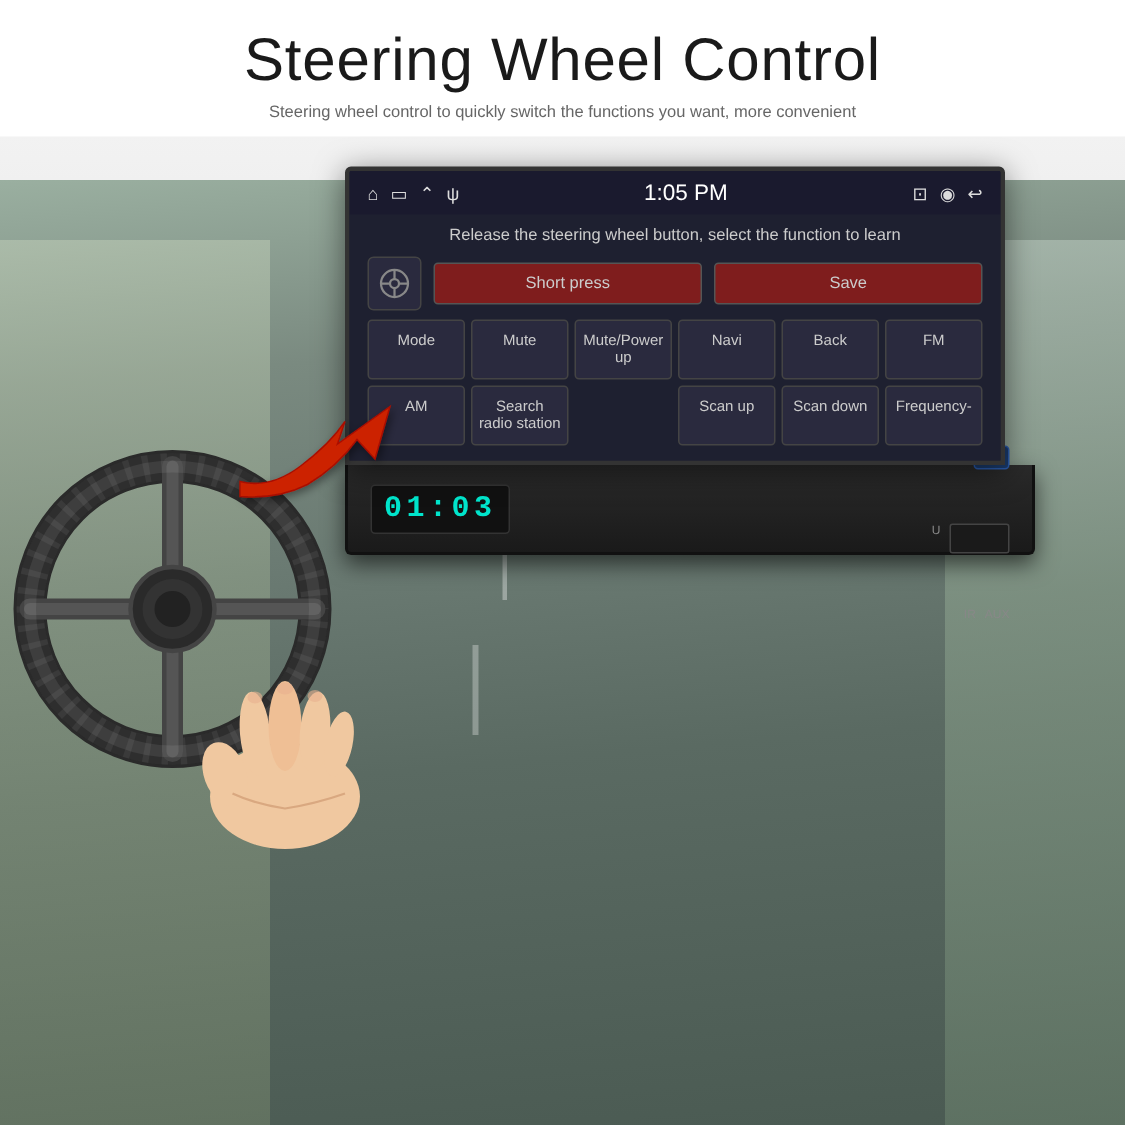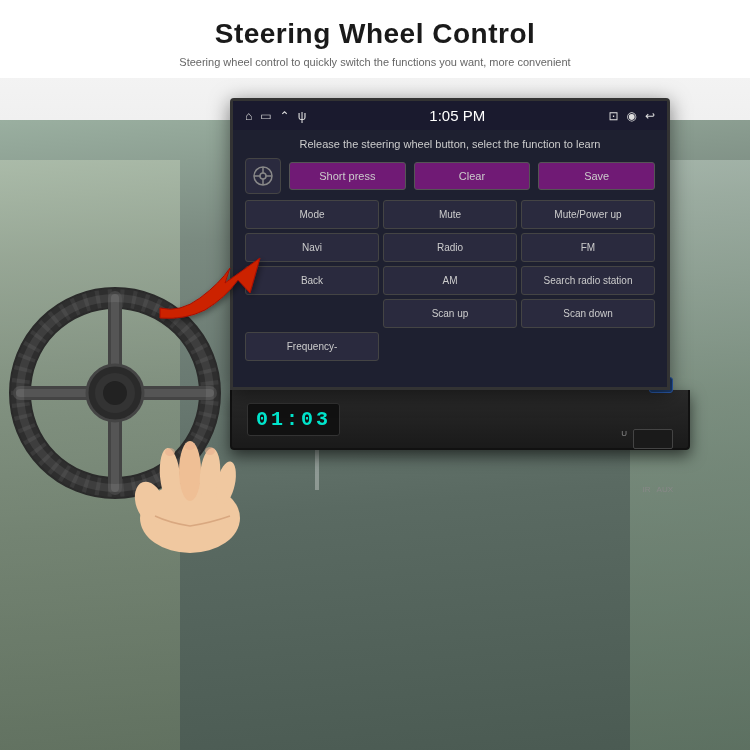--- a/index.html
+++ b/index.html
@@ -24,22 +24,22 @@
 
     
     .title-section {
       background: rgba(255,255,255,0.95);
       width: 100%;
       text-align: center;
       padding: 18px 20px 10px;
     }
 
     .main-title {
-      font-size: 28px;
-      font-weight: 700;
+      font-size: 40px;
+      font-weight: 400;
       color: #1a1a1a;
       letter-spacing: 0.5px;
     }
 
     .sub-title {
       font-size: 11px;
       color: #666;
       margin-top: 6px;
     }
 
@@ -95,21 +95,21 @@
 
     .status-icons-right {
       display: flex;
       gap: 8px;
       align-items: center;
     }
 
     
     .screen-content {
       background: #1e2030;
-      padding: 8px 12px 26px;
+      padding: 8px 12px 10px;
     }
 
     .instruction-text {
       color: #cccccc;
       font-size: 11px;
       text-align: center;
       margin-bottom: 8px;
     }
 
     
@@ -128,32 +128,32 @@
       border-radius: 4px;
       display: flex;
       align-items: center;
       justify-content: center;
       flex-shrink: 0;
     }
 
     .top-btn {
       flex: 1;
       padding: 7px 4px;
-      background: #701a75;
+      background: #7f1d1d;
       border: 1px solid #555;
       border-radius: 3px;
       color: #ccc;
       font-size: 11px;
       text-align: center;
     }
 
     
     .btn-grid {
       display: grid;
-      grid-template-columns: repeat(3, 1fr);
+      grid-template-columns: repeat(6, 1fr);
       gap: 4px;
     }
 
     .grid-btn {
       padding: 8px 4px;
       background: #2a2a3e;
       border: 1px solid #444;
       border-radius: 3px;
       color: #ccc;
       font-size: 10px;
@@ -304,36 +304,34 @@
               <svg width="22" height="22" viewBox="0 0 22 22" fill="none">
                 <circle cx="11" cy="11" r="9" stroke="#888" stroke-width="1.5"></circle>
                 <circle cx="11" cy="11" r="3" stroke="#888" stroke-width="1.5"></circle>
                 <line x1="11" y1="2" x2="11" y2="8" stroke="#888" stroke-width="1.5"></line>
                 <line x1="11" y1="14" x2="11" y2="20" stroke="#888" stroke-width="1.5"></line>
                 <line x1="2" y1="11" x2="8" y2="11" stroke="#888" stroke-width="1.5"></line>
                 <line x1="14" y1="11" x2="20" y2="11" stroke="#888" stroke-width="1.5"></line>
               </svg>
             </div>
             <div class="top-btn">Short press</div>
-            <div class="top-btn">Clear</div>
             <div class="top-btn">Save</div>
           </div>
 
           <div class="btn-grid">
 
             <div class="grid-btn">Mode</div>
             <div class="grid-btn">Mute</div>
             <div class="grid-btn">Mute/Power up</div>
             <div class="grid-btn">Navi</div>
 
-            <div class="grid-btn">Radio</div>
+
+            <div class="grid-btn">Back</div>
 
             <div class="grid-btn">FM</div>
-
-            <div class="grid-btn">Back</div>
             <div class="grid-btn">AM</div>
             <div class="grid-btn">Search radio station</div>
 
             <div class="grid-btn" style="background:transparent;border-color:transparent;"></div>
 
             <div class="grid-btn">Scan up</div>
             <div class="grid-btn">Scan down</div>
             <div class="grid-btn">Frequency-</div>
           </div>
         </div>

